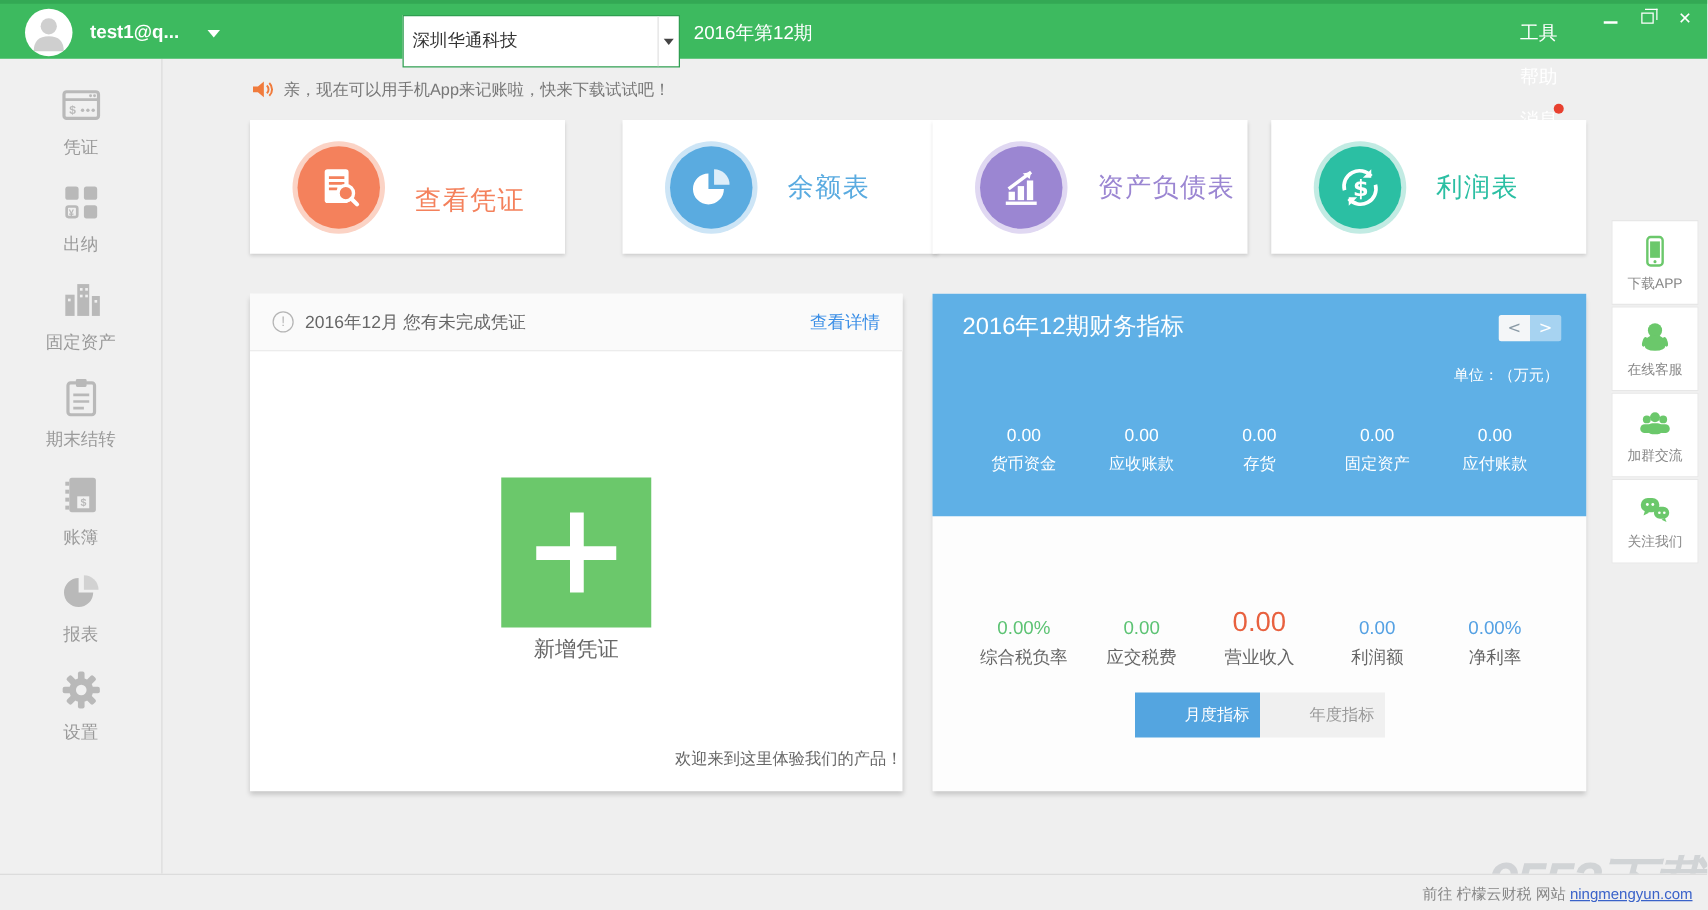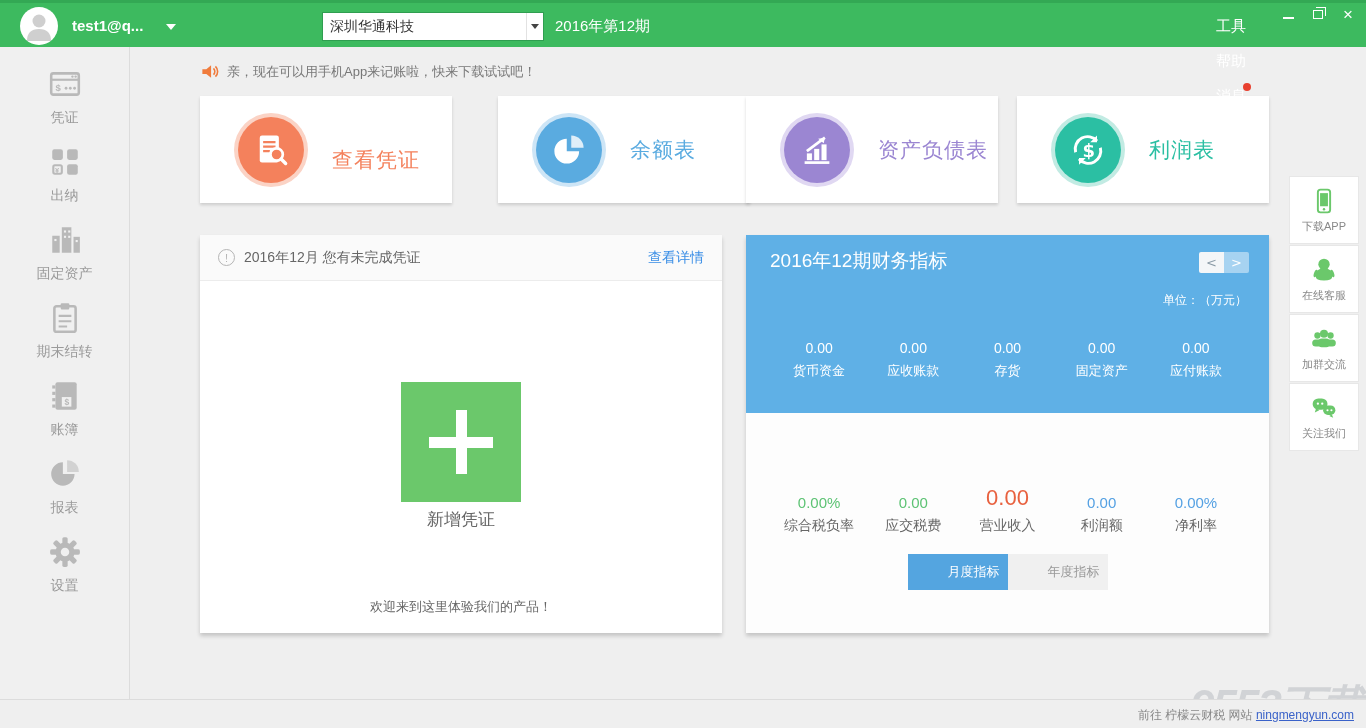--- a/index.html
+++ b/index.html
@@ -5,21 +5,21 @@
   * { margin:0; padding:0; box-sizing:border-box; }
   html,body { width:1366px; height:728px; }
   body { font-family:"Liberation Sans","DejaVu Sans",sans-serif; background:#efefef; overflow:hidden; }
   .app { position:relative; width:1366px; height:728px; background:#efefef; overflow:hidden; }
 
   
   .topbar { position:absolute; left:0; top:0; width:1366px; height:47px; background:#3dba5f; border-top:3px solid #33a854; z-index:30; }
   .avatar { position:absolute; left:20px; top:4px; width:38px; height:38px; border-radius:50%; background:#fff; display:flex; align-items:center; justify-content:center; overflow:hidden; }
   .username { position:absolute; left:72px; top:14px; color:#fff; font-size:15px; font-weight:bold; }
   .user-caret { position:absolute; left:166px; top:21px; width:0; height:0; border-left:5px solid transparent; border-right:5px solid transparent; border-top:6px solid #fff; }
-  .company-select { position:absolute; left:322px; top:9px; width:222px; height:29px; background:#fff; border:1px solid #2f9e50; display:flex; align-items:center; cursor:pointer; }
+  .company-select { position:absolute; left:322px; top:9px; width:222px; height:42px; background:#fff; border:1px solid #2f9e50; display:flex; align-items:center; cursor:pointer; }
   .company-select .sel-text { font-size:14px; color:#333; padding-left:7px; flex:1; }
   .sel-btn { width:17px; height:100%; border-left:1px solid #e2e2e2; display:flex; align-items:center; justify-content:center; }
   .sel-arrow { width:0; height:0; border-left:4px solid transparent; border-right:4px solid transparent; border-top:5px solid #444; }
   .period { position:absolute; left:555px; top:14px; color:#fff; font-size:15px;text-align:right; }
   .top-menu { position:absolute; right:120px; top:14px; display:flex; gap:16px;flex-direction:column; }
   .top-menu .menu-item { color:#fff; font-size:15px; cursor:pointer; position:relative; }
   .msg-dot { position:absolute; right:-5px; top:-4px; width:8px; height:8px; border-radius:50%; background:#e8402f; }
   .win-controls { position:absolute; right:8px; top:2px; display:flex; gap:10px; align-items:center; }
   .win-btn { width:20px; height:18px; display:flex; align-items:center; justify-content:center; color:#fff; cursor:pointer; }
   .win-min { width:11px; height:0; border-bottom:2px solid #fff; margin-top:8px; }
@@ -52,21 +52,21 @@
   
   .voucher-panel { position:absolute; left:200px; top:235px; width:522px; height:398px; background:#fff; box-shadow:0 3px 4px rgba(0,0,0,0.18); }
   .vp-header { height:46px; background:#fafafa; border-bottom:1px solid #ececec; display:flex; align-items:center; padding:0 18px; }
   .info-circle { width:17px; height:17px; border:1px solid #b5b5b5; border-radius:50%; color:#b5b5b5; font-size:11px; display:flex; align-items:center; justify-content:center; margin-right:9px; flex-shrink:0; }
   .vp-title { font-size:14px; color:#666; flex:1; }
   .vp-link { font-size:14px; color:#3a8ee6; cursor:pointer; }
   .add-btn { position:absolute; left:201px; top:147px; width:120px; height:120px; background:#6bc86b; display:flex; align-items:center; justify-content:center; cursor:pointer; }
   .add-btn .plus-h { position:absolute; width:64px; height:11px; background:#fff; }
   .add-btn .plus-v { position:absolute; width:11px; height:64px; background:#fff; }
   .add-label { position:absolute; left:0; width:100%; top:273px; text-align:center; font-size:17px; color:#666; }
-  .welcome { position:absolute; left:0; width:100%; top:363px; text-align:center; font-size:13px; color:#666; }
+  .welcome { position:absolute; left:0; width:100%; top:363px; text-align:right; font-size:13px; color:#666; }
 
   
   .ind-panel { position:absolute; left:746px; top:235px; width:523px; height:398px; background:#fdfdfd; box-shadow:0 3px 4px rgba(0,0,0,0.18); }
   .ind-blue { position:absolute; left:0; top:0; width:100%; height:178px; background:#5fb0e6; }
   .ind-title { position:absolute; left:24px; top:13px; color:#fff; font-size:19px; }
   .ind-nav { position:absolute; right:20px; top:17px; display:flex; }
   .nav-btn { width:25px; height:21px; display:flex; align-items:center; justify-content:center; font-size:13px; cursor:pointer; font-family:"DejaVu Sans",sans-serif; }
   .nav-prev { background:#f4f6f8; color:#8a9aa6; border-radius:2px 0 0 2px; }
   .nav-next { background:rgba(255,255,255,0.45); color:#fff; border-radius:0 2px 2px 0; }
   .ind-unit { position:absolute; right:22px; top:57px; color:#fff; font-size:12px; }

